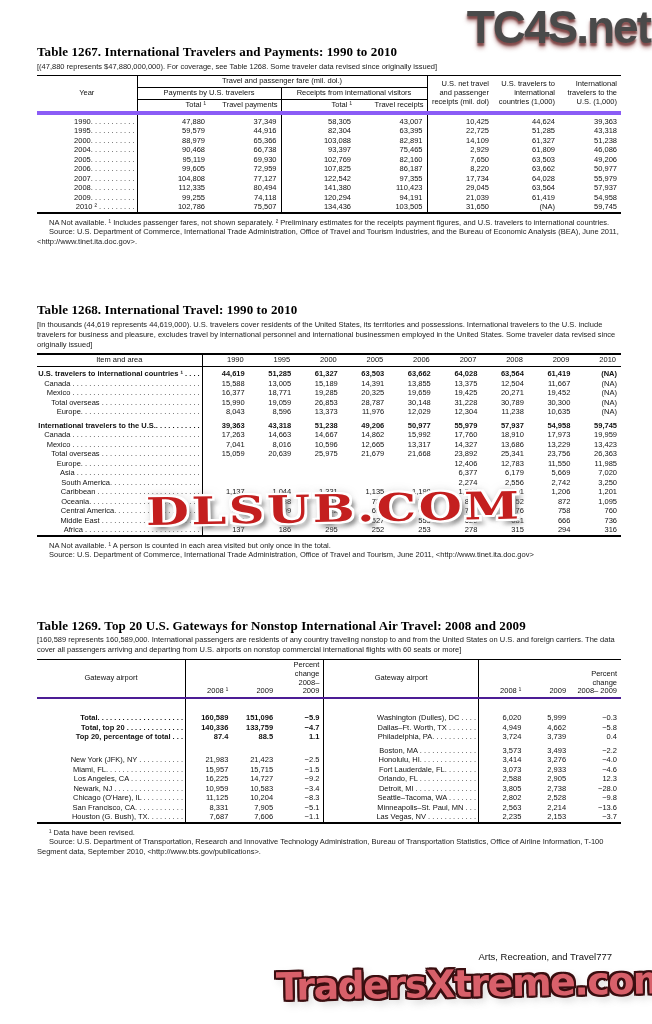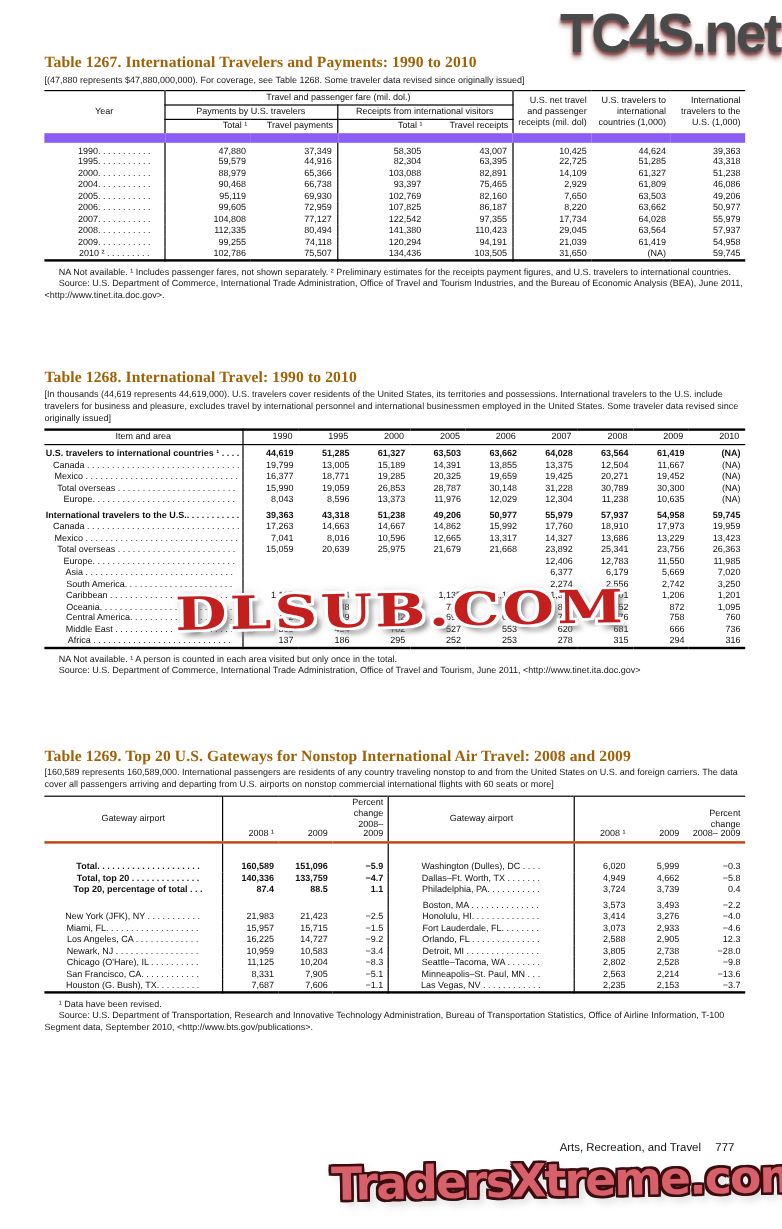--- a/index.html
+++ b/index.html
@@ -4,65 +4,65 @@
 <style>
   html,body{margin:0;padding:0;}
   body{
     width:652px;height:1024px;position:relative;overflow:hidden;background:#ffffff;
     font-family:"Liberation Sans",sans-serif;color:#1a1a1a;
   }
   .page{position:relative;z-index:1;padding:44px 31px 0 37px;}
   
   .tbl-title{
     font-family:"Liberation Serif",serif;font-weight:bold;font-size:13px;line-height:15.5px;
-    color:#a16207;margin:0 0 2px 0;letter-spacing:.1px;
+    color:#000000;margin:0 0 2px 0;letter-spacing:.1px;
   }
   .tbl-title.two-line{max-width:548px;}
   .intro{font-size:7.5px;line-height:9.8px;margin:0 0 4px 0;color:#1a1a1a;}
   
   table{border-collapse:collapse;table-layout:fixed;width:584px;font-size:7.5px;color:#111;}
   th{font-weight:normal;font-size:7.5px;line-height:8.8px;padding:1px 3px;white-space:normal;}
   td{padding:0 4px 0 0;text-align:right;white-space:nowrap;overflow:hidden;line-height:9.5px;}
-  td.lbl{text-align:center;padding-right:2px;padding-left:1px;}
+  td.lbl{text-align:right;padding-right:2px;padding-left:1px;}
   .bR{border-right:1px solid #000;}
   tr.bold td{font-weight:bold;}
   tr.gap td{padding-top:4px;}
   
   #t1267{border-top:1px solid #000;border-bottom:2px solid #000;}
   #t1267 th.hYear{text-align:center;vertical-align:middle;}
   #t1267 th.grp,#t1267 th.sub{border-bottom:1px solid #000;vertical-align:middle;}
   #t1267 th.colh{text-align:right;vertical-align:bottom;margin-left:32px;}
   #t1267 th.wide{text-align:right;vertical-align:middle;padding-right:4px;}
-  #t1267 th.hYear,#t1267 th.wide,#t1267 th.colh{border-bottom:8px solid #8b5cf6;}
+  #t1267 th.hYear,#t1267 th.wide,#t1267 th.colh{border-bottom:4px solid #8b5cf6;}
   #t1267 td.lbl{padding-left:19px;}
   #t1267 tbody tr:first-child td{padding-top:2px;}
   
   #t1268{border-top:2px solid #000;border-bottom:2px solid #000;}
   #t1268 th{border-bottom:1px solid #000;}
   #t1268 th.hItem{text-align:center;}
   #t1268 th.yr{text-align:right;vertical-align:bottom;padding-right:5px;}
   #t1268 tbody tr:first-child td{padding-top:2px;}
   #t1268 tr.i1 td:first-child{padding-left:7px;}
   #t1268 tr.i2 td:first-child{padding-left:12px;}
   
   #t1269{border-top:1px solid #000;border-bottom:2px solid #000;}
-  #t1269 th{border-bottom:2px solid #c2410c;}
+  #t1269 th{border-bottom:2px solid #4c1d95;}
   #t1269 th.ga{text-align:center;vertical-align:middle;}
   #t1269 th.yr2,#t1269 th.pct{text-align:right;vertical-align:bottom;padding-right:4px;}
   #t1269 tbody tr:first-child td{padding-top:14px;}
   #t1269 tr.sum td:nth-child(-n+4){font-weight:bold;}
   #t1269 tr.sum td:first-child{padding-left:10px;}
   
   .fn{margin:4px 0 0 0;}
   .fn p{margin:0;font-size:7.5px;line-height:9.6px;text-indent:12px;color:#1a1a1a;}
   .sp1{margin-top:56px;}
   .sp2{margin-top:58px;}
   
   .footer-right{position:absolute;top:951px;right:40px;font-size:9.5px;color:#111;z-index:1;}
-  .footer-right .pageno{margin-left:12px;}
+  .footer-right .pageno{}
   .footer-left{position:absolute;top:992px;left:55px;font-size:8px;color:#222;z-index:1;margin-top:44px;}
   
   .wm-top{
     position:absolute;top:4px;right:2px;z-index:0;
     font-family:"Liberation Sans",sans-serif;font-weight:900;font-size:46px;line-height:46px;
     letter-spacing:-2px;color:#4a4a4a;
     text-shadow:0 3px 2px rgba(122,62,62,.9),0 5px 4px rgba(140,70,70,.55);
   }
   .wm-mid{
     position:absolute;top:492px;left:146px;z-index:5;
@@ -272,21 +272,21 @@
             <td class="num">61,327</td>
             <td class="num">63,503</td>
             <td class="num">63,662</td>
             <td class="num">64,028</td>
             <td class="num">63,564</td>
             <td class="num">61,419</td>
             <td class="num">(NA)</td>
           </tr>
           <tr class="i1">
             <td class="lbl bR">Canada . . . . . . . . . . . . . . . . . . . . . . . . . . . . . . .</td>
-            <td class="num">19,799</td>
+            <td class="num">15,588</td>
             <td class="num">13,005</td>
             <td class="num">15,189</td>
             <td class="num">14,391</td>
             <td class="num">13,855</td>
             <td class="num">13,375</td>
             <td class="num">12,504</td>
             <td class="num">11,667</td>
             <td class="num">(NA)</td>
           </tr>
           <tr class="i1">

